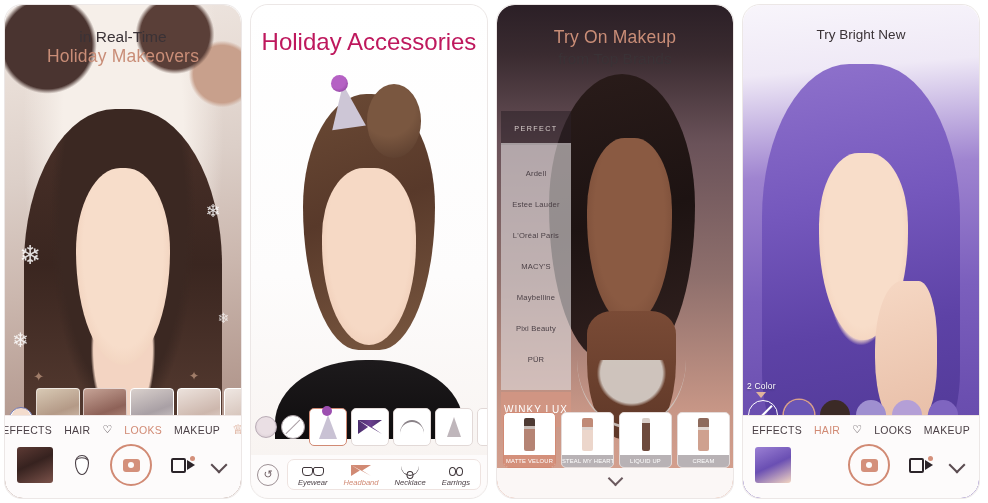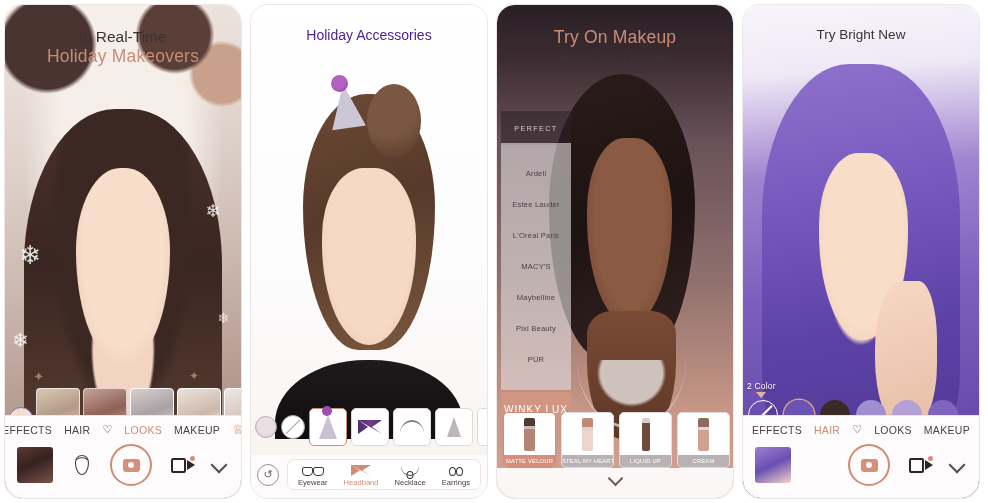--- a/index.html
+++ b/index.html
@@ -31,21 +31,21 @@
   
   .headline{
     position:absolute; left:0; right:0; top:0;
     padding:22px 10px 8px;
     text-align:center;
     z-index:6;
   }
   .hl-line{display:block; line-height:1.25;}
   .hl-a{font-size:17.5px; color:#c98d77; letter-spacing:.2px;}
   .hl-b{font-size:15.5px; color:#3a3236;}
-  .hl-light{font-size:14px; color:#4c1d95;}
+  .hl-light{font-size:24px; color:#be185d;}
   .hl-dark{font-size:14.5px; color:#3a3236;}
   .hl-purple{font-size:19px; color:#7b61c9;}
   .inline-hl{display:flex; justify-content:center; align-items:baseline; gap:7px; flex-wrap:nowrap;}
   .hl-dark-sm{font-size:13.5px; color:#3a3236;}
 
   
   .photo{position:absolute; inset:0; z-index:1;}
 
   
   .p1-bg{
@@ -292,21 +292,21 @@
     position:absolute; left:0; right:0; bottom:0;
     background:#fdfbfb; z-index:8; border-radius:0 0 18px 18px;
     display:flex; align-items:center; padding:4px 6px 8px; gap:4px;
   }
   .acc-undo{
     width:22px;height:22px;border-radius:50%;border:1.3px solid #9d9094;
     display:flex;align-items:center;justify-content:center;font-size:11px;color:#6b5a5f;flex:0 0 auto;
   }
   .acc-cats{
     flex:1; display:flex; align-items:flex-end; justify-content:space-around;
-    border:1px solid #eee3e0; border-radius:7px; padding:3px 2px 2px; margin-left:4px; background:#fff;
+    border:1px solid #eee3e0; border-radius:7px; padding:3px 2px 2px; margin-left:4px; background:#fff;font-style:italic;
   }
   .acc-cat{display:flex;flex-direction:column;align-items:center;gap:2px;}
   .acc-cat-lbl{font-size:7.6px;color:#4b4046;}
   .acc-cat.active .acc-cat-lbl{color:#d18a74;}
   .ic-glasses{width:22px;height:10px;position:relative;}
   .ic-glasses:before,.ic-glasses:after{content:"";position:absolute;top:1px;width:9px;height:7px;border:1.4px solid #3f363a;border-radius:2px 2px 4px 4px;}
   .ic-glasses:before{left:0;} .ic-glasses:after{right:0;}
   .ic-bow{width:20px;height:11px;background:#d18a74;clip-path:polygon(0 0,44% 50%,0 100%,0 0,100% 0,56% 50%,100% 100%);}
   .ic-neck{width:18px;height:12px;border-bottom:1.4px solid #3f363a;border-radius:0 0 60% 60%/0 0 100% 100%;position:relative;}
   .ic-neck:after{content:"";position:absolute;left:50%;bottom:-4px;transform:translateX(-50%);width:5px;height:6px;border:1.4px solid #3f363a;border-radius:50%;}

